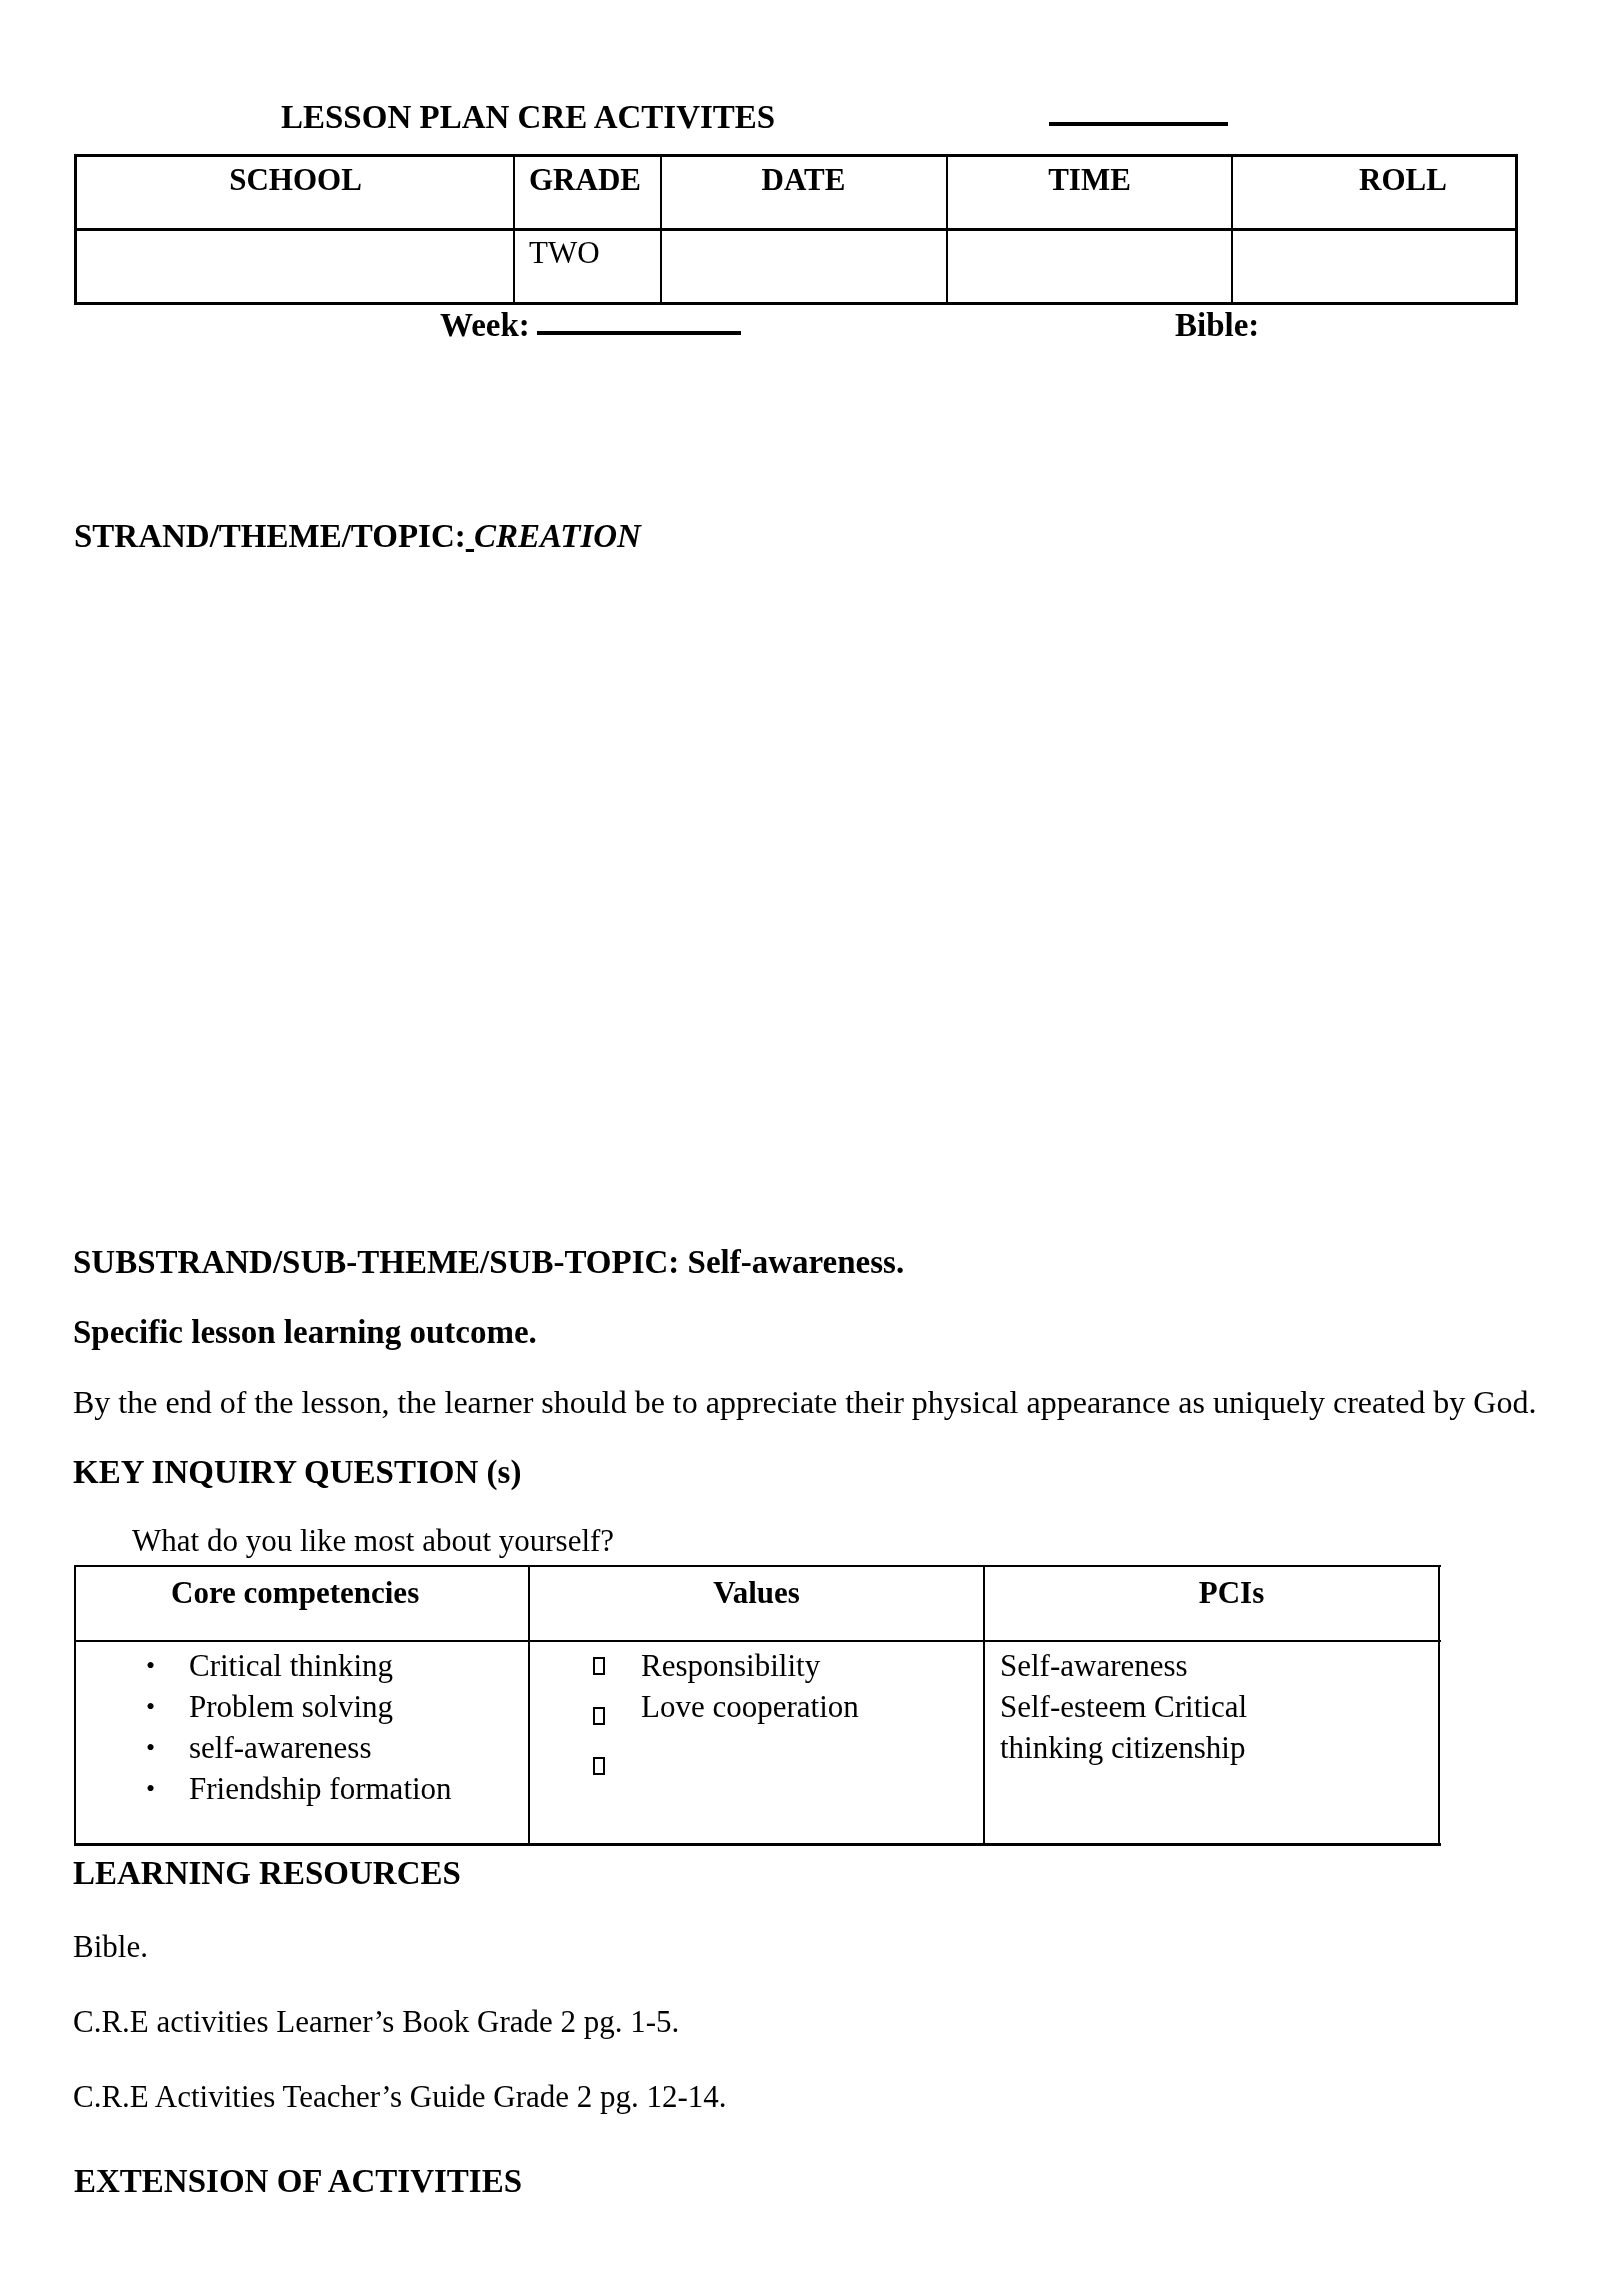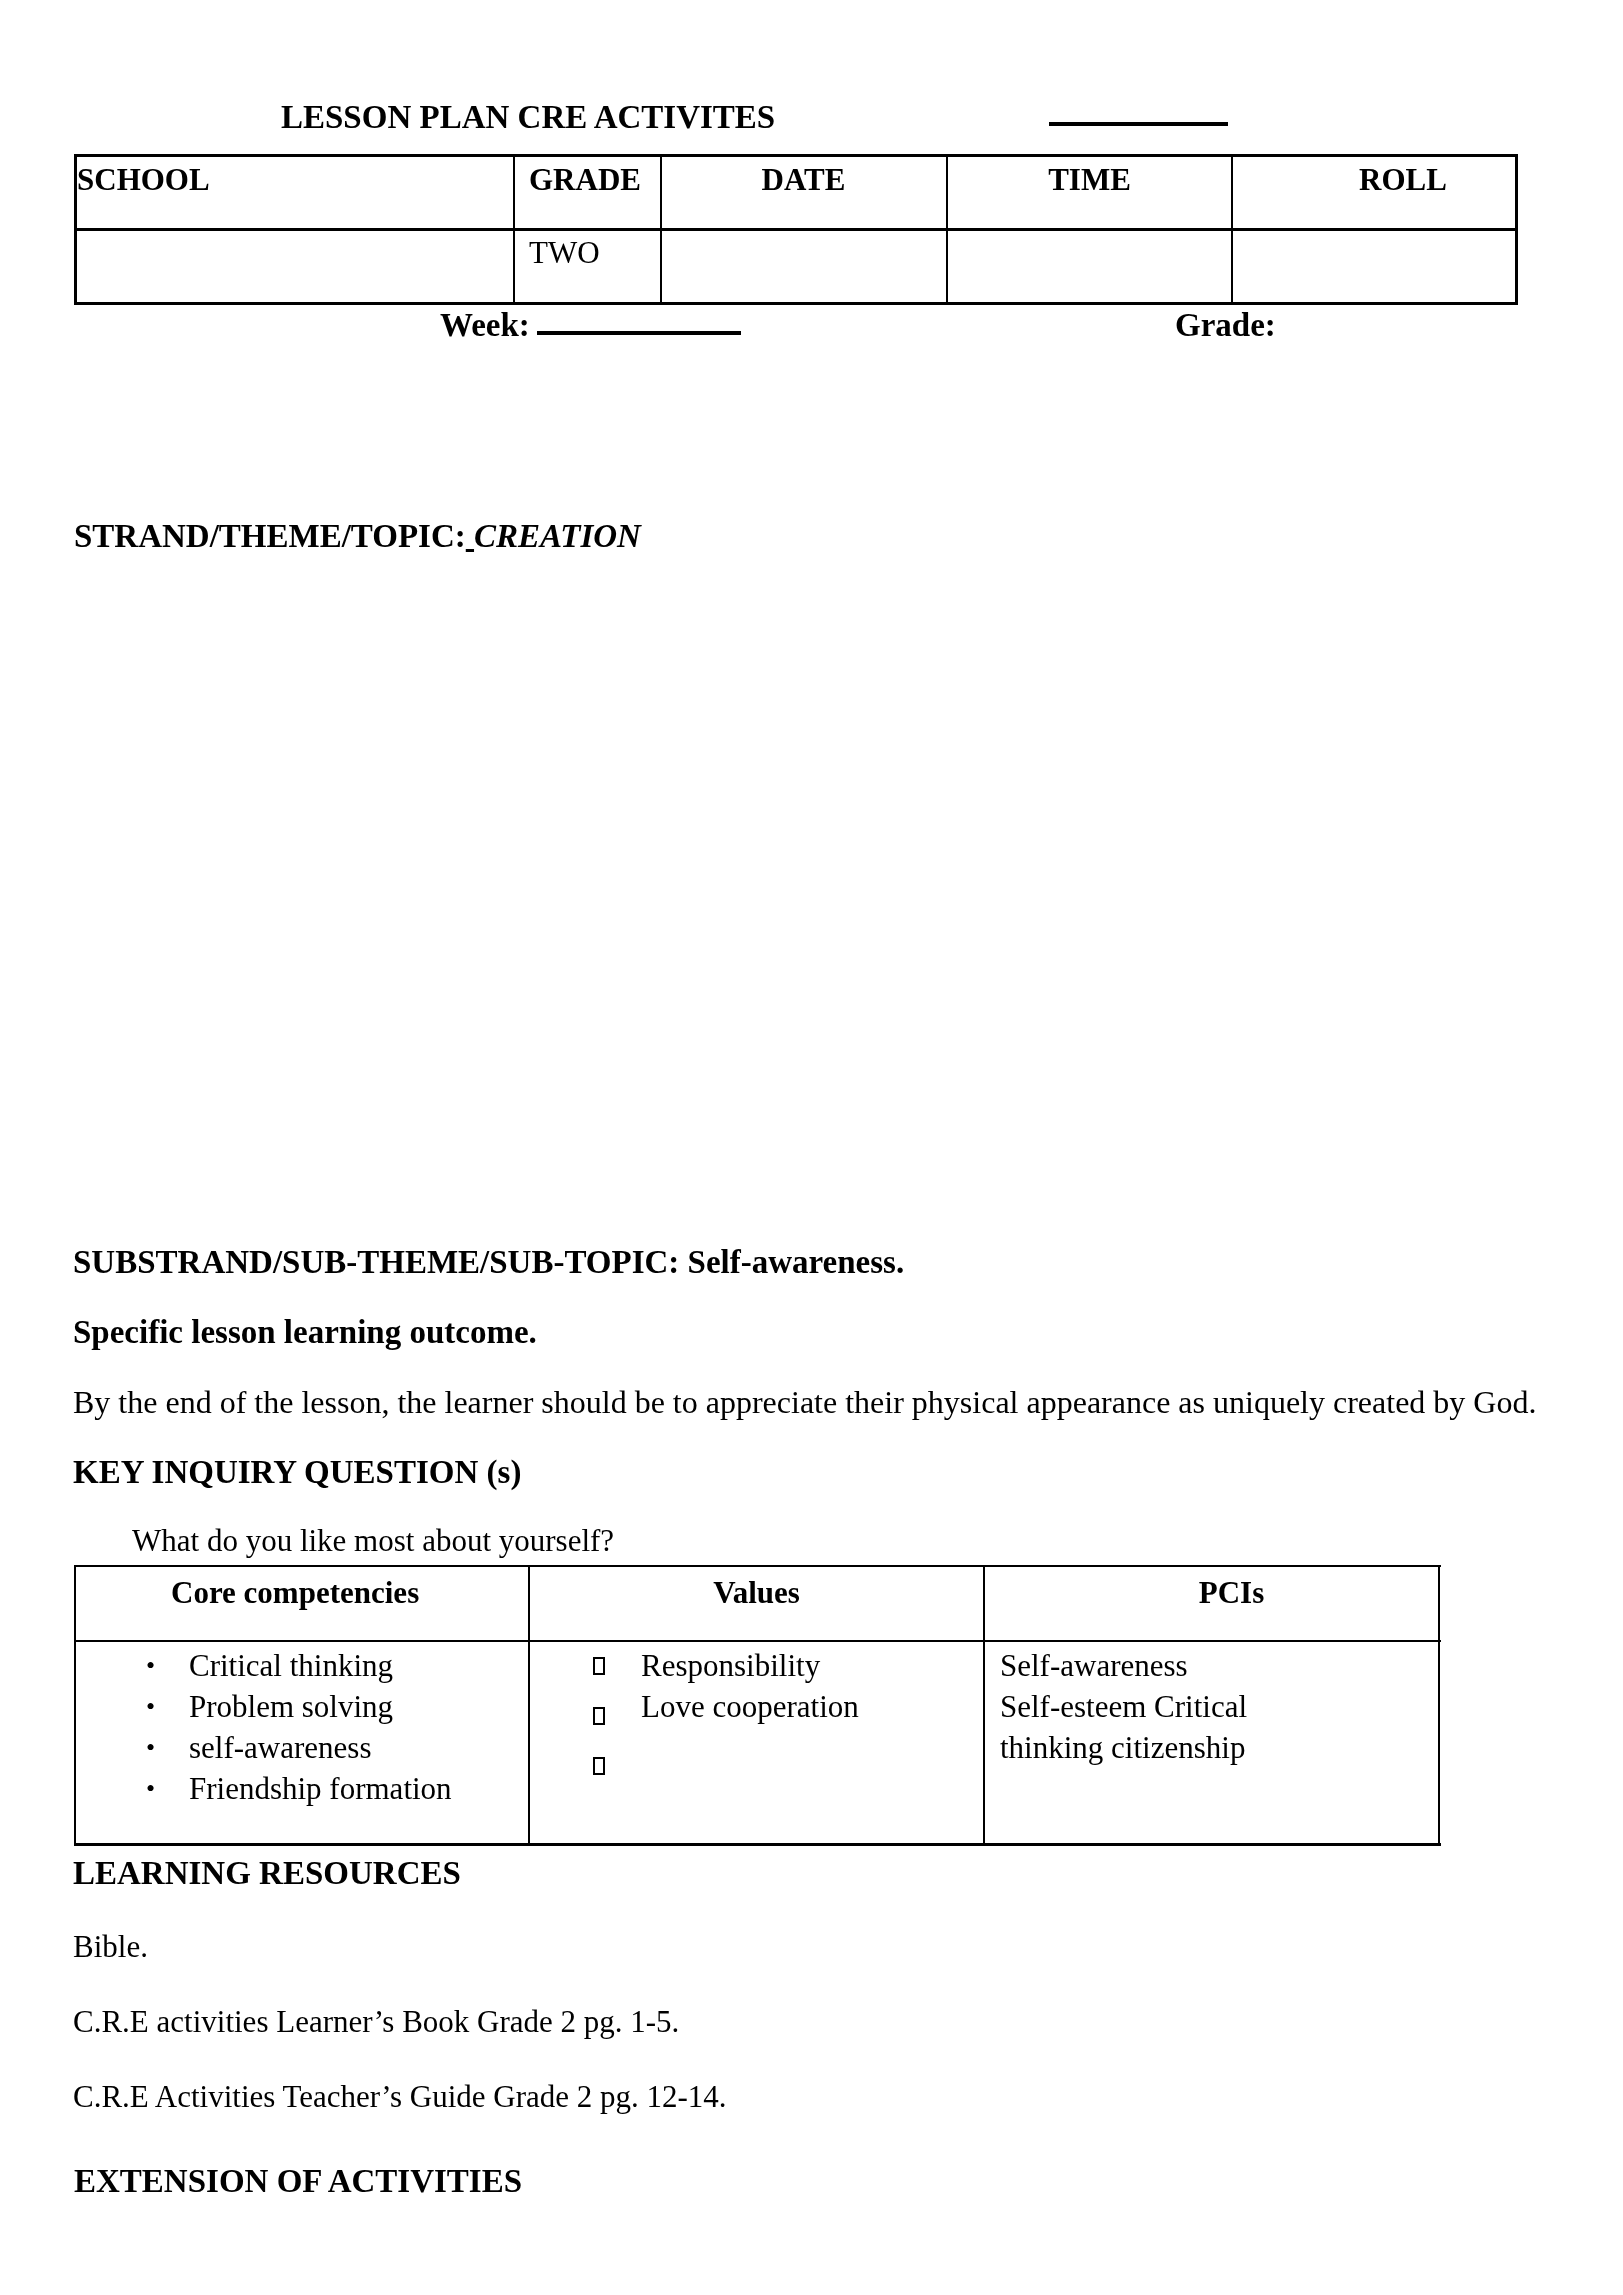--- a/index.html
+++ b/index.html
@@ -35,36 +35,36 @@
   <div class="grid-line" style="left:74px; top:154px; width:1444px; height:2.6px;"></div>
   <div class="grid-line" style="left:74px; top:228px; width:1444px; height:2.6px;"></div>
   <div class="grid-line" style="left:74px; top:302px; width:1444px; height:3.3px;"></div>
   <div class="grid-line" style="left:74px; top:154px; width:2.6px; height:151px;"></div>
   <div class="grid-line" style="left:513px; top:154px; width:2px; height:151px;"></div>
   <div class="grid-line" style="left:660px; top:154px; width:2px; height:151px;"></div>
   <div class="grid-line" style="left:946px; top:154px; width:2px; height:151px;"></div>
   <div class="grid-line" style="left:1231px; top:154px; width:2px; height:151px;"></div>
   <div class="grid-line" style="left:1515px; top:154px; width:2.6px; height:151px;"></div>
 
-  <div class="cell-text b" style="left:77px; width:437px; top:164px; text-align:left;">SCHOOL</div>
+  <div class="cell-text b" style="left:77px; width:437px; top:164px; text-align:center;">SCHOOL</div>
   <div class="cell-text b" style="left:529px; top:164px;">GRADE</div>
   <div class="cell-text b" style="left:662px; width:283px; top:164px; text-align:center;">DATE</div>
   <div class="cell-text b" style="left:948px; width:283px; top:164px; text-align:center;">TIME</div>
   <div class="cell-text b" style="left:1233px; width:340px; top:164px; text-align:center;">ROLL</div>
 
   <div class="cell-text" style="left:82px; top:237px; width:425px; height:59px;"></div>
   <div class="cell-text" style="left:529px; top:237px;">TWO</div>
   <div class="cell-text" style="left:668px; top:237px; width:275px; height:59px;"></div>
   <div class="cell-text" style="left:953px; top:237px; width:275px; height:59px;"></div>
   <div class="cell-text" style="left:1238px; top:237px; width:275px; height:59px;"></div>
 </div>
 
 <div class="abs b t50" style="left:440px; top:309px;">Week:</div>
 <div class="rule" style="left:537px; top:331px; width:204px; height:3.9px;"></div>
-<div class="abs b t50" style="left:1175px; top:309px;">Grade:</div>
+<div class="abs b t50" style="left:1175px; top:309px;">Bible:</div>
 
 <div class="abs b t50" style="left:74px; top:520px;">
   <span>STRAND/THEME/TOPIC:</span><span style="text-decoration:underline;"> </span><i>CREATION</i>
 </div>
 
 <div class="abs b t50" style="left:73px; top:1246px;">
   <span>SUBSTRAND/SUB-THEME/SUB-TOPIC:</span>
   <span>Self-awareness.</span>
 </div>
 

